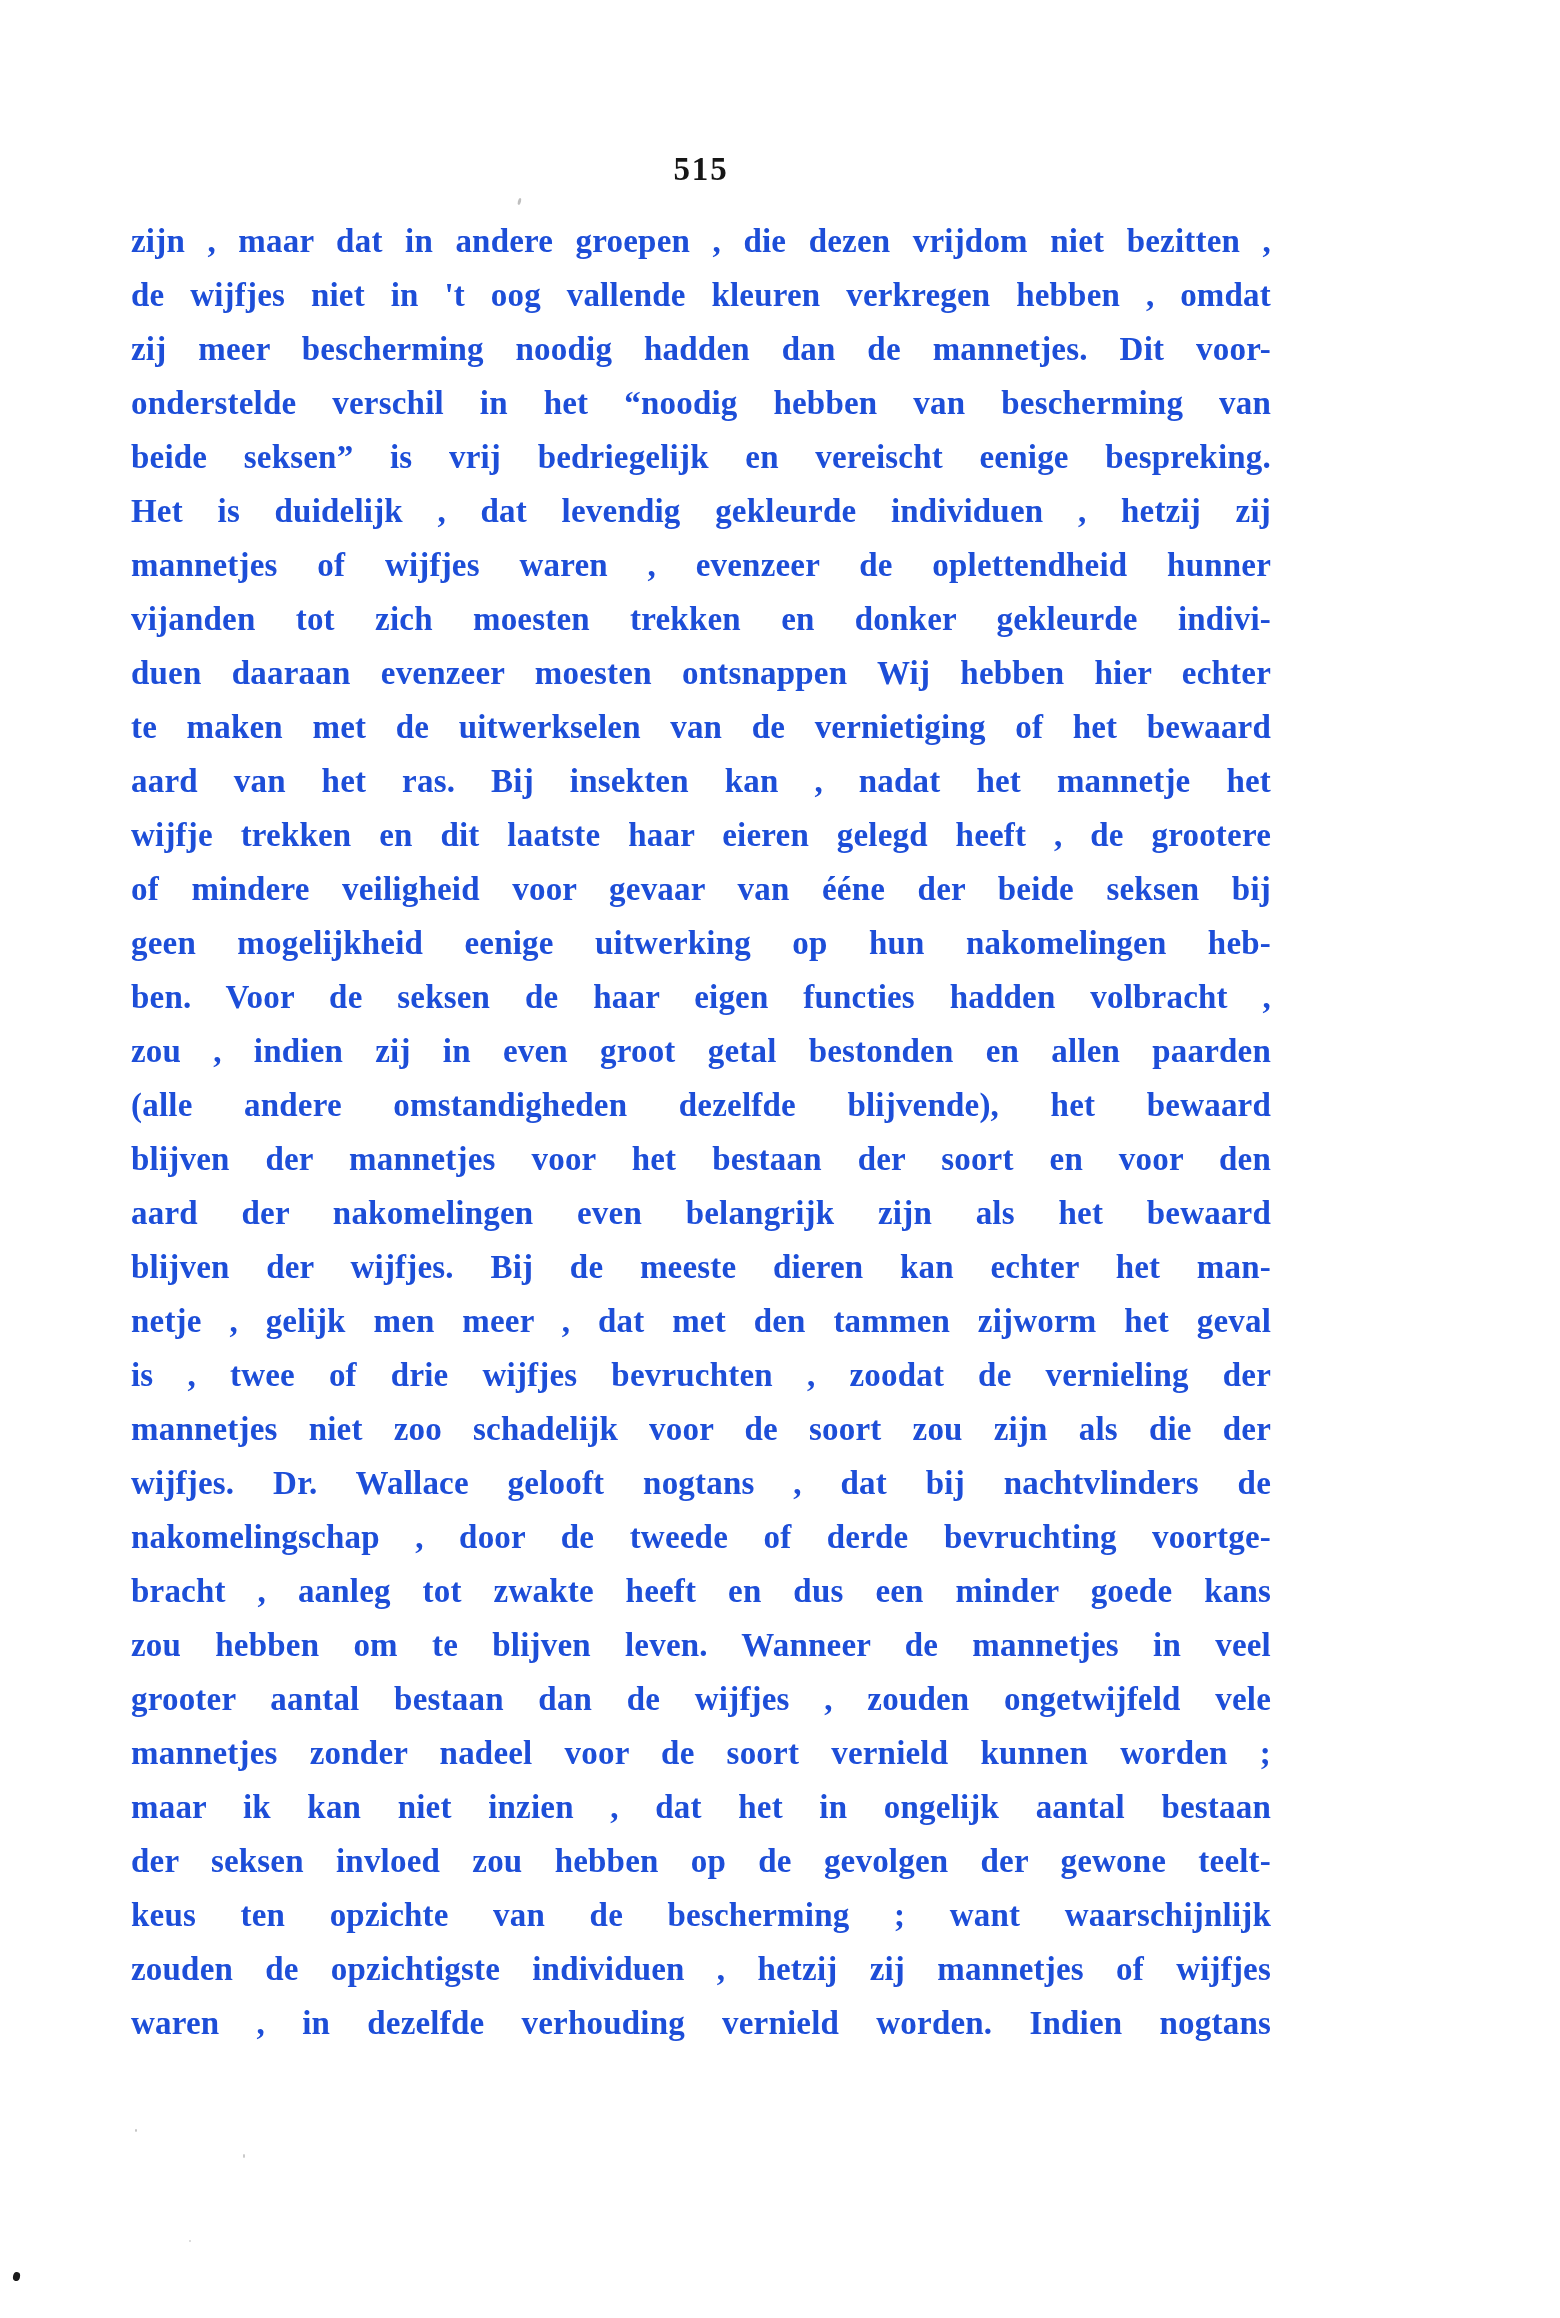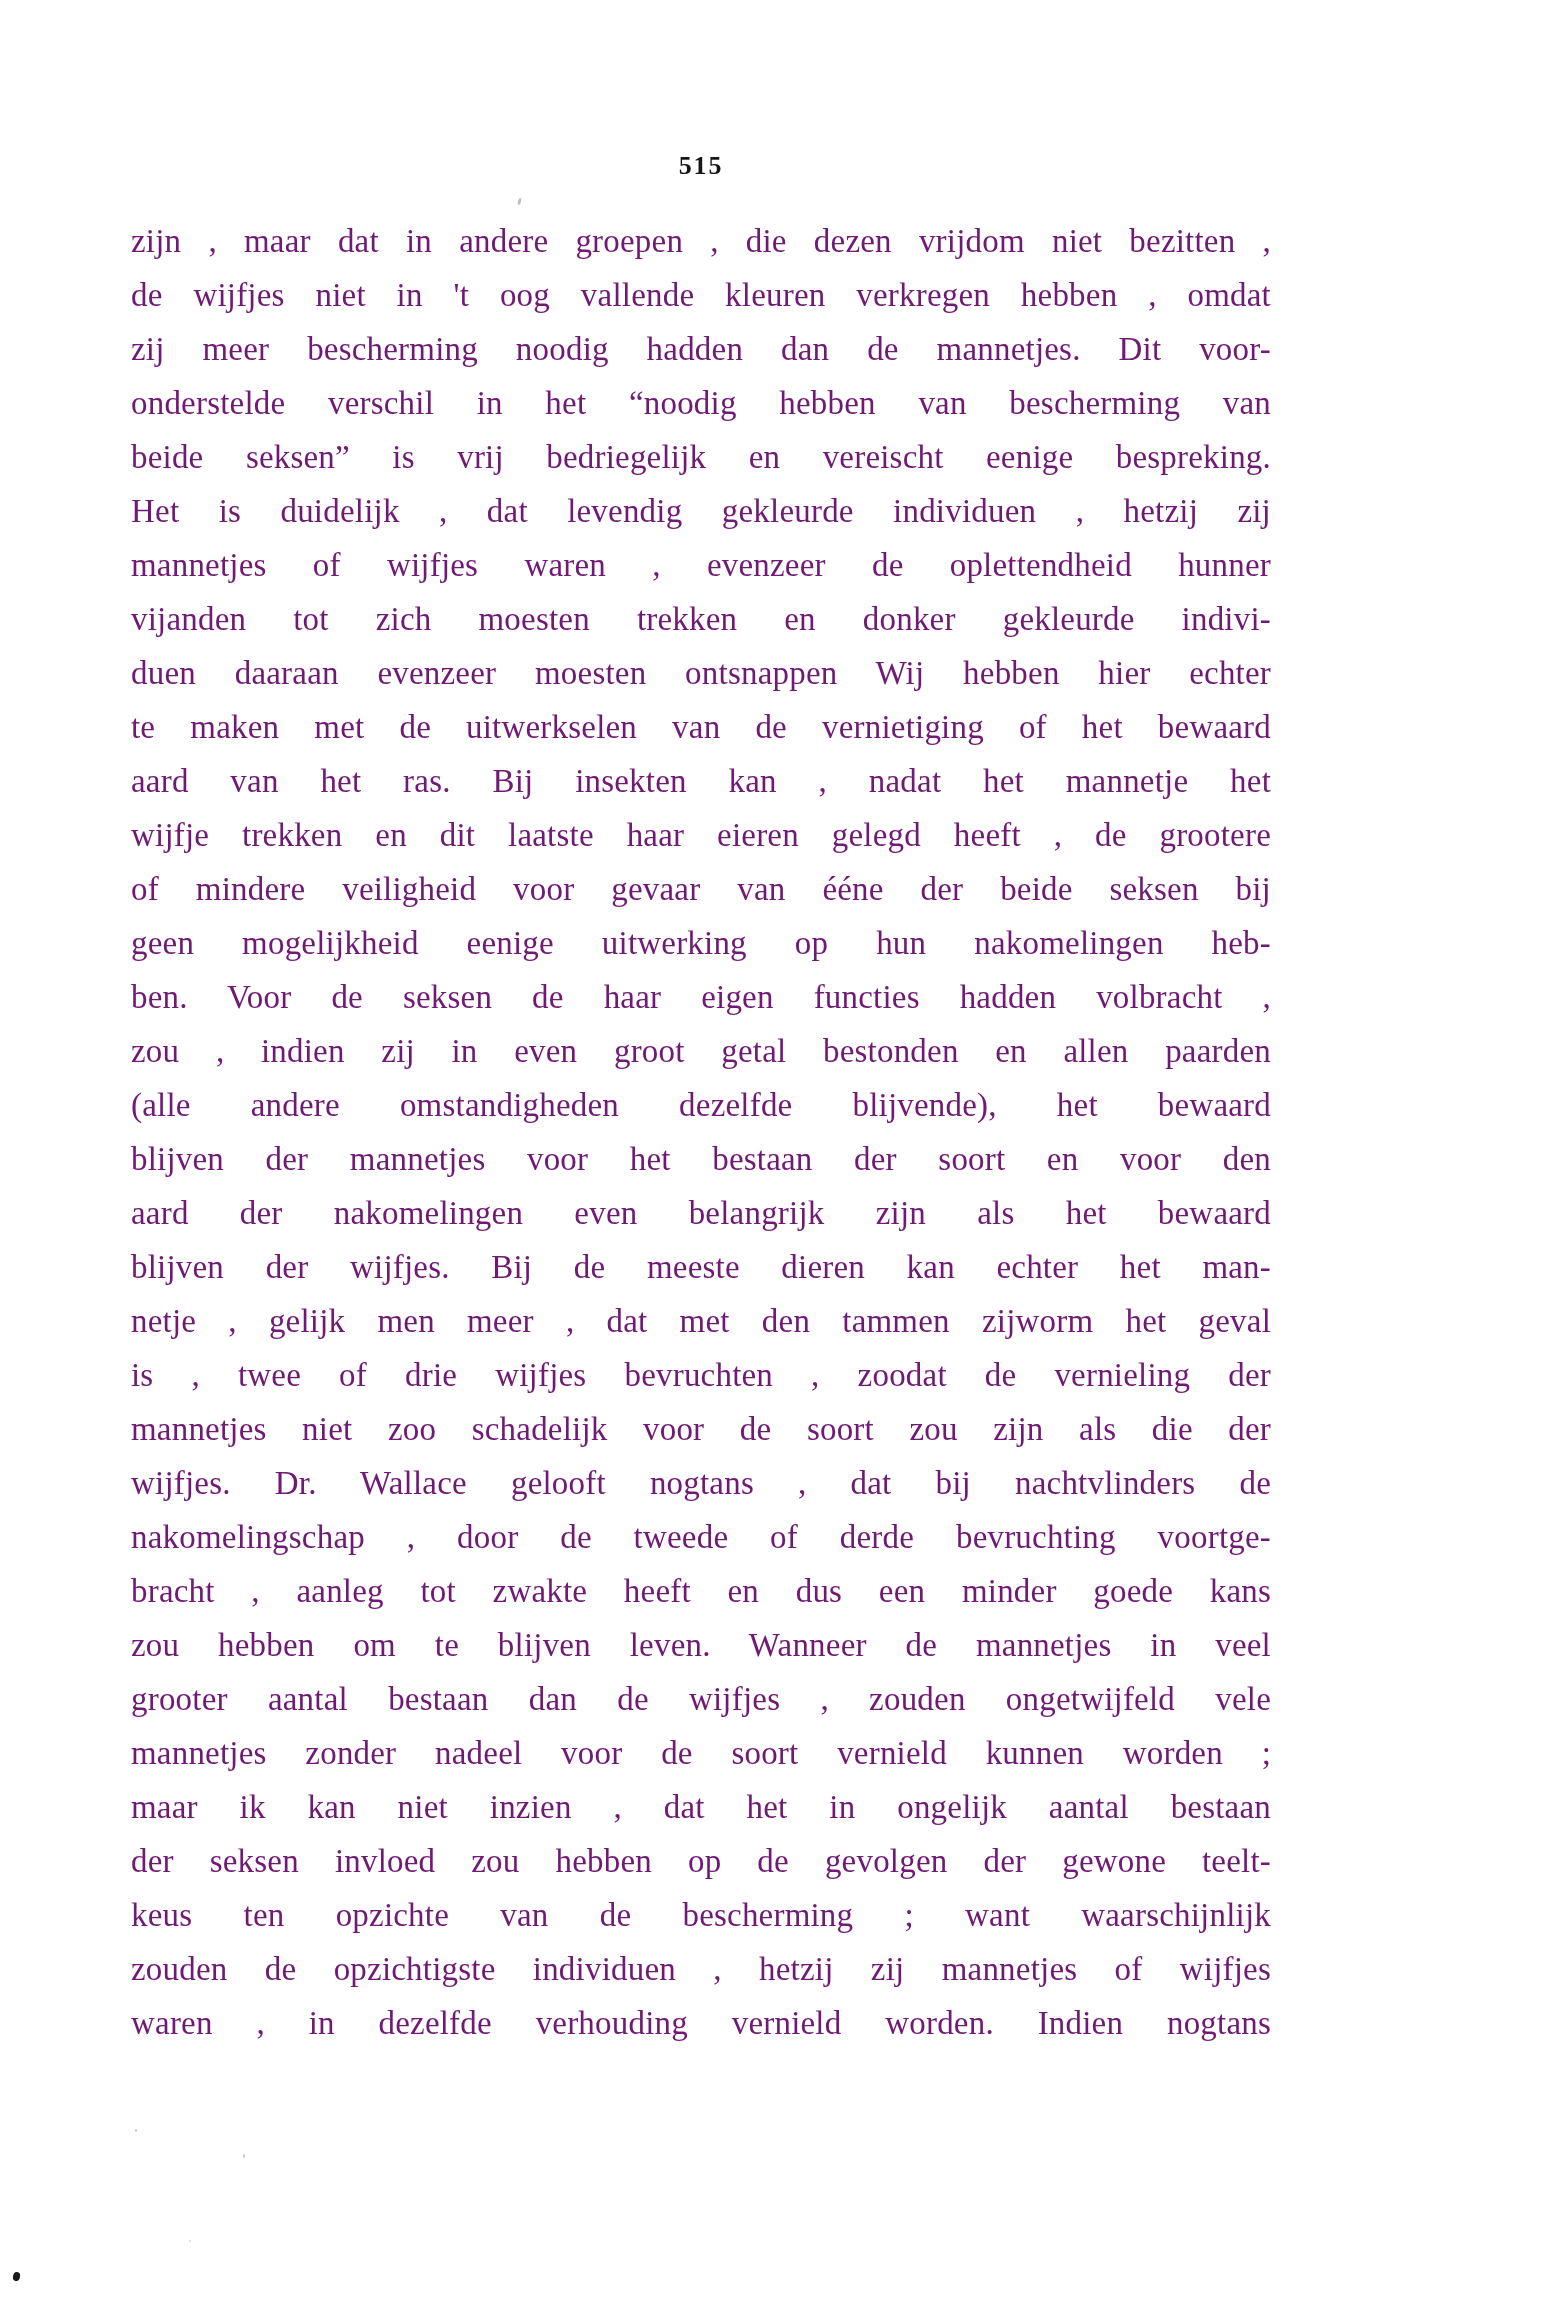--- a/index.html
+++ b/index.html
@@ -16,33 +16,33 @@
     background: #ffffff;
     overflow: hidden;
     color: #1c1c1c;
   }
   .page-number {
     position: absolute;
     top: 151px;
     left: 131px;
     width: 1140px;
     text-align: center;
-    font-size: 26px;
+    font-size: 33px;
     font-weight: 700;
     letter-spacing: 1.9px;
     color: #161616;
   }
   .text-block {
     position: absolute;
     top: 214px;
     left: 131px;
     width: 1140px;
     font-size: 33px;
-    font-weight: 400;
-    color: #701a75;
+    font-weight: 700;
+    color: #1d4ed8;
   }
   .line {
     height: 54px;
     line-height: 54px;
     text-align: justify;
     text-align-last: justify;
     text-justify: inter-word;
     letter-spacing: 0.2px;
     overflow: visible;
   }

